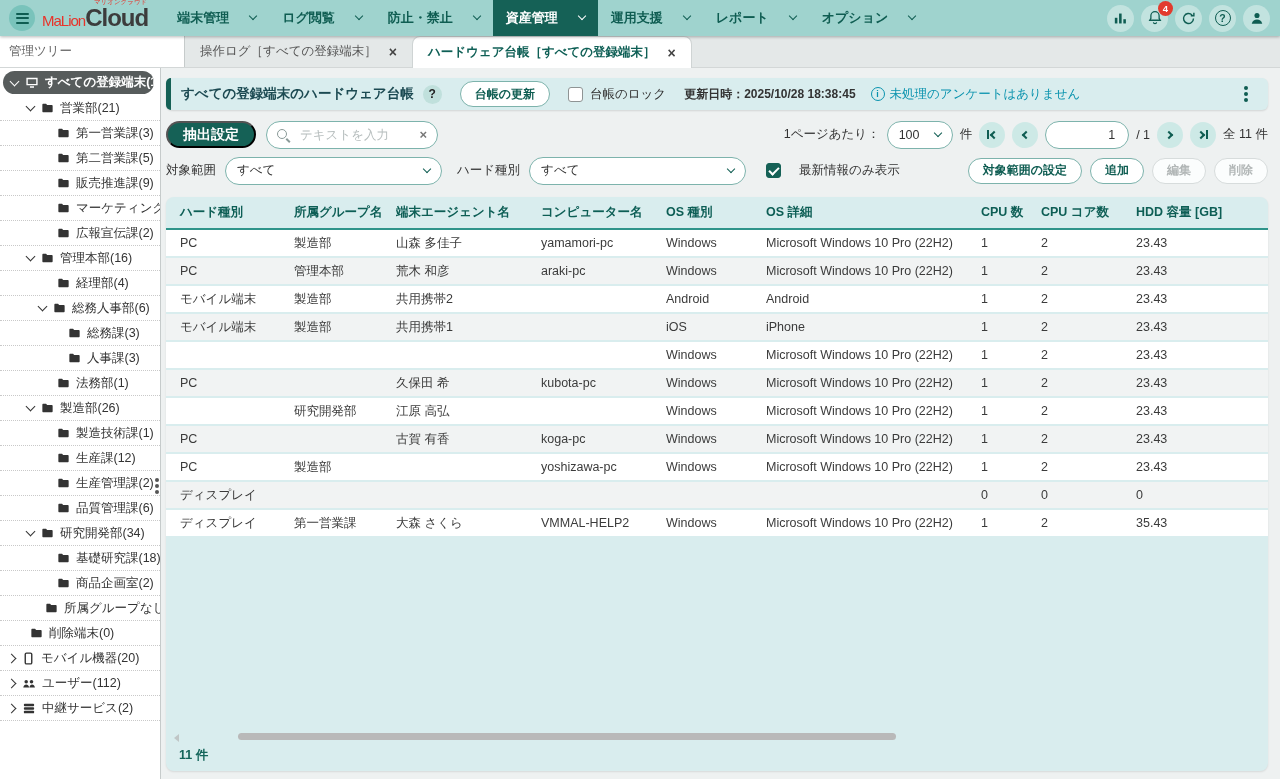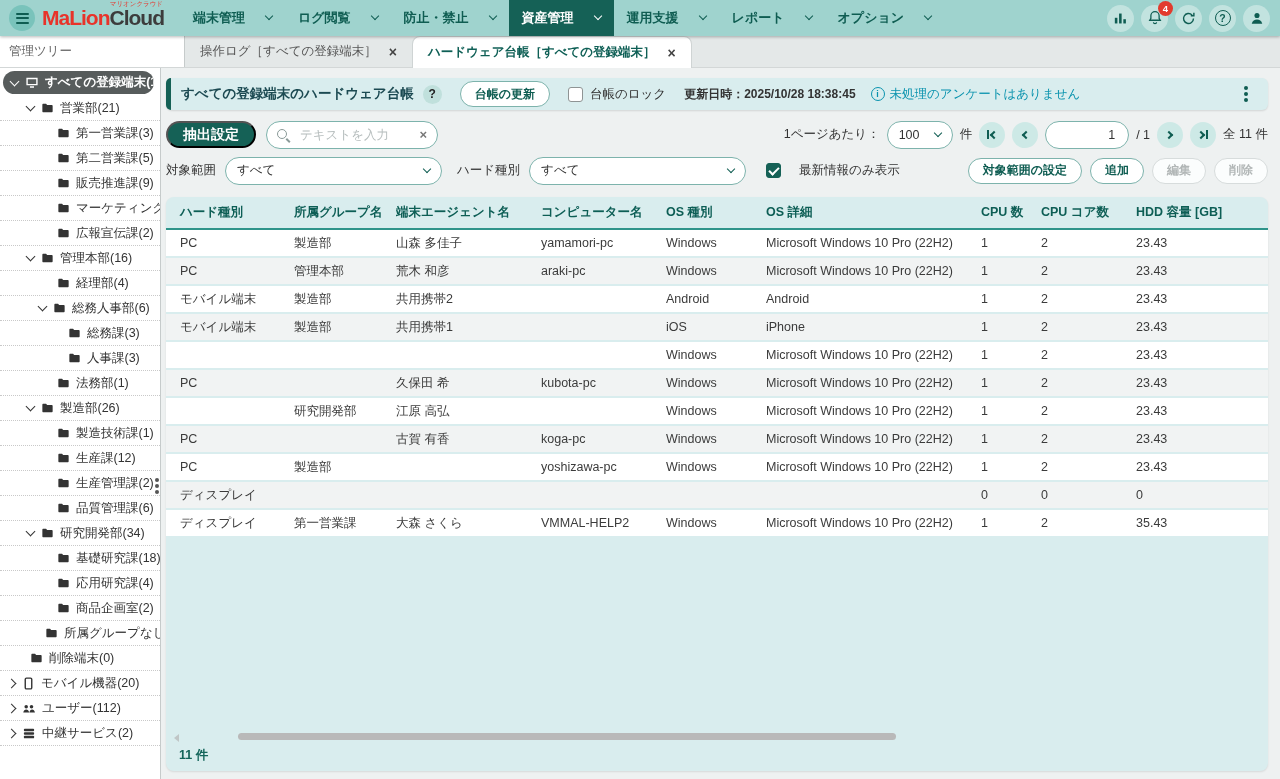--- a/index.html
+++ b/index.html
@@ -13,24 +13,24 @@
        font-family:"Liberation Sans","DejaVu Sans",sans-serif;color:var(--txt);}
 
   
   .app-header{height:36px;background:var(--hdr);display:flex;align-items:center;
               box-shadow:0 1px 3px rgba(0,0,0,.28);position:relative;z-index:10;}
   .burger{width:26px;height:26px;border-radius:50%;background:#79c3bb;display:flex;
           flex-direction:column;justify-content:center;align-items:center;gap:2.5px;
           margin:0 7px 0 9px;cursor:pointer;flex:none;}
   .burger i{width:13px;height:2px;background:#0e5d52;border-radius:1px;}
   .logo{display:flex;align-items:baseline;margin-right:16px;cursor:default;}
-  .logo-main{color:#e8332a;font-size:21px;font-weight:bold;letter-spacing:-1px;}
+  .logo-main{color:#e8332a;font-size:15px;font-weight:normal;letter-spacing:-1px;}
   .logo-sub-wrap{position:relative;display:inline-block;}
   .logo-kana{position:absolute;top:-6px;right:1px;font-size:6.5px;color:#e8332a;white-space:nowrap;letter-spacing:0;}
-  .logo-sub{color:#3c3c3c;font-size:21px;font-weight:bold;letter-spacing:-1px;}
+  .logo-sub{color:#3c3c3c;font-size:24px;font-weight:bold;letter-spacing:-1px;}
   .nav{display:flex;align-items:stretch;height:100%;}
   .nav-item{display:flex;align-items:center;gap:21px;padding:0 13px;font-size:13px;
             font-weight:bold;color:var(--teal2);cursor:pointer;white-space:nowrap;}
   .nav-item[data-active="true"]{background:var(--teal);color:#fff;}
   .cdown{width:6px;height:6px;border-right:1.8px solid currentColor;border-bottom:1.8px solid currentColor;
          transform:rotate(45deg);margin-top:-4px;flex:none;}
   .hdr-right{margin-left:auto;display:flex;gap:7px;margin-right:10px;}
   .hicon{width:27px;height:27px;border-radius:50%;background:var(--circ);display:flex;
          align-items:center;justify-content:center;color:var(--teal2);position:relative;cursor:pointer;flex:none;}
   .badge{position:absolute;top:-4px;right:-5px;min-width:15px;height:15px;padding:0 3px;border-radius:8px;
@@ -509,31 +509,20 @@
           <span class="ticon">
 
             <svg class="icon-folder" width="13" height="12" viewBox="0 0 14 14" fill="currentColor">
               <path d="M1 3.2c0-.7.5-1.2 1.2-1.2h3.1l1.3 1.4h5.2c.7 0 1.2.5 1.2 1.2v6.2c0 .7-.5 1.2-1.2 1.2H2.2c-.7 0-1.2-.5-1.2-1.2z"></path>
             </svg>
 
           </span>
           <span>基礎研究課(18)</span>
         </div>
 
-        <div class="tree-item" data-pad="57" data-chev="none" data-icon="folder" data-selected="false">
-
-          <span class="ticon">
-
-            <svg class="icon-folder" width="13" height="12" viewBox="0 0 14 14" fill="currentColor">
-              <path d="M1 3.2c0-.7.5-1.2 1.2-1.2h3.1l1.3 1.4h5.2c.7 0 1.2.5 1.2 1.2v6.2c0 .7-.5 1.2-1.2 1.2H2.2c-.7 0-1.2-.5-1.2-1.2z"></path>
-            </svg>
-
-          </span>
-          <span>応用研究課(4)</span>
-        </div>
 
         <div class="tree-item" data-pad="57" data-chev="none" data-icon="folder" data-selected="false">
 
           <span class="ticon">
 
             <svg class="icon-folder" width="13" height="12" viewBox="0 0 14 14" fill="currentColor">
               <path d="M1 3.2c0-.7.5-1.2 1.2-1.2h3.1l1.3 1.4h5.2c.7 0 1.2.5 1.2 1.2v6.2c0 .7-.5 1.2-1.2 1.2H2.2c-.7 0-1.2-.5-1.2-1.2z"></path>
             </svg>
 
           </span>

